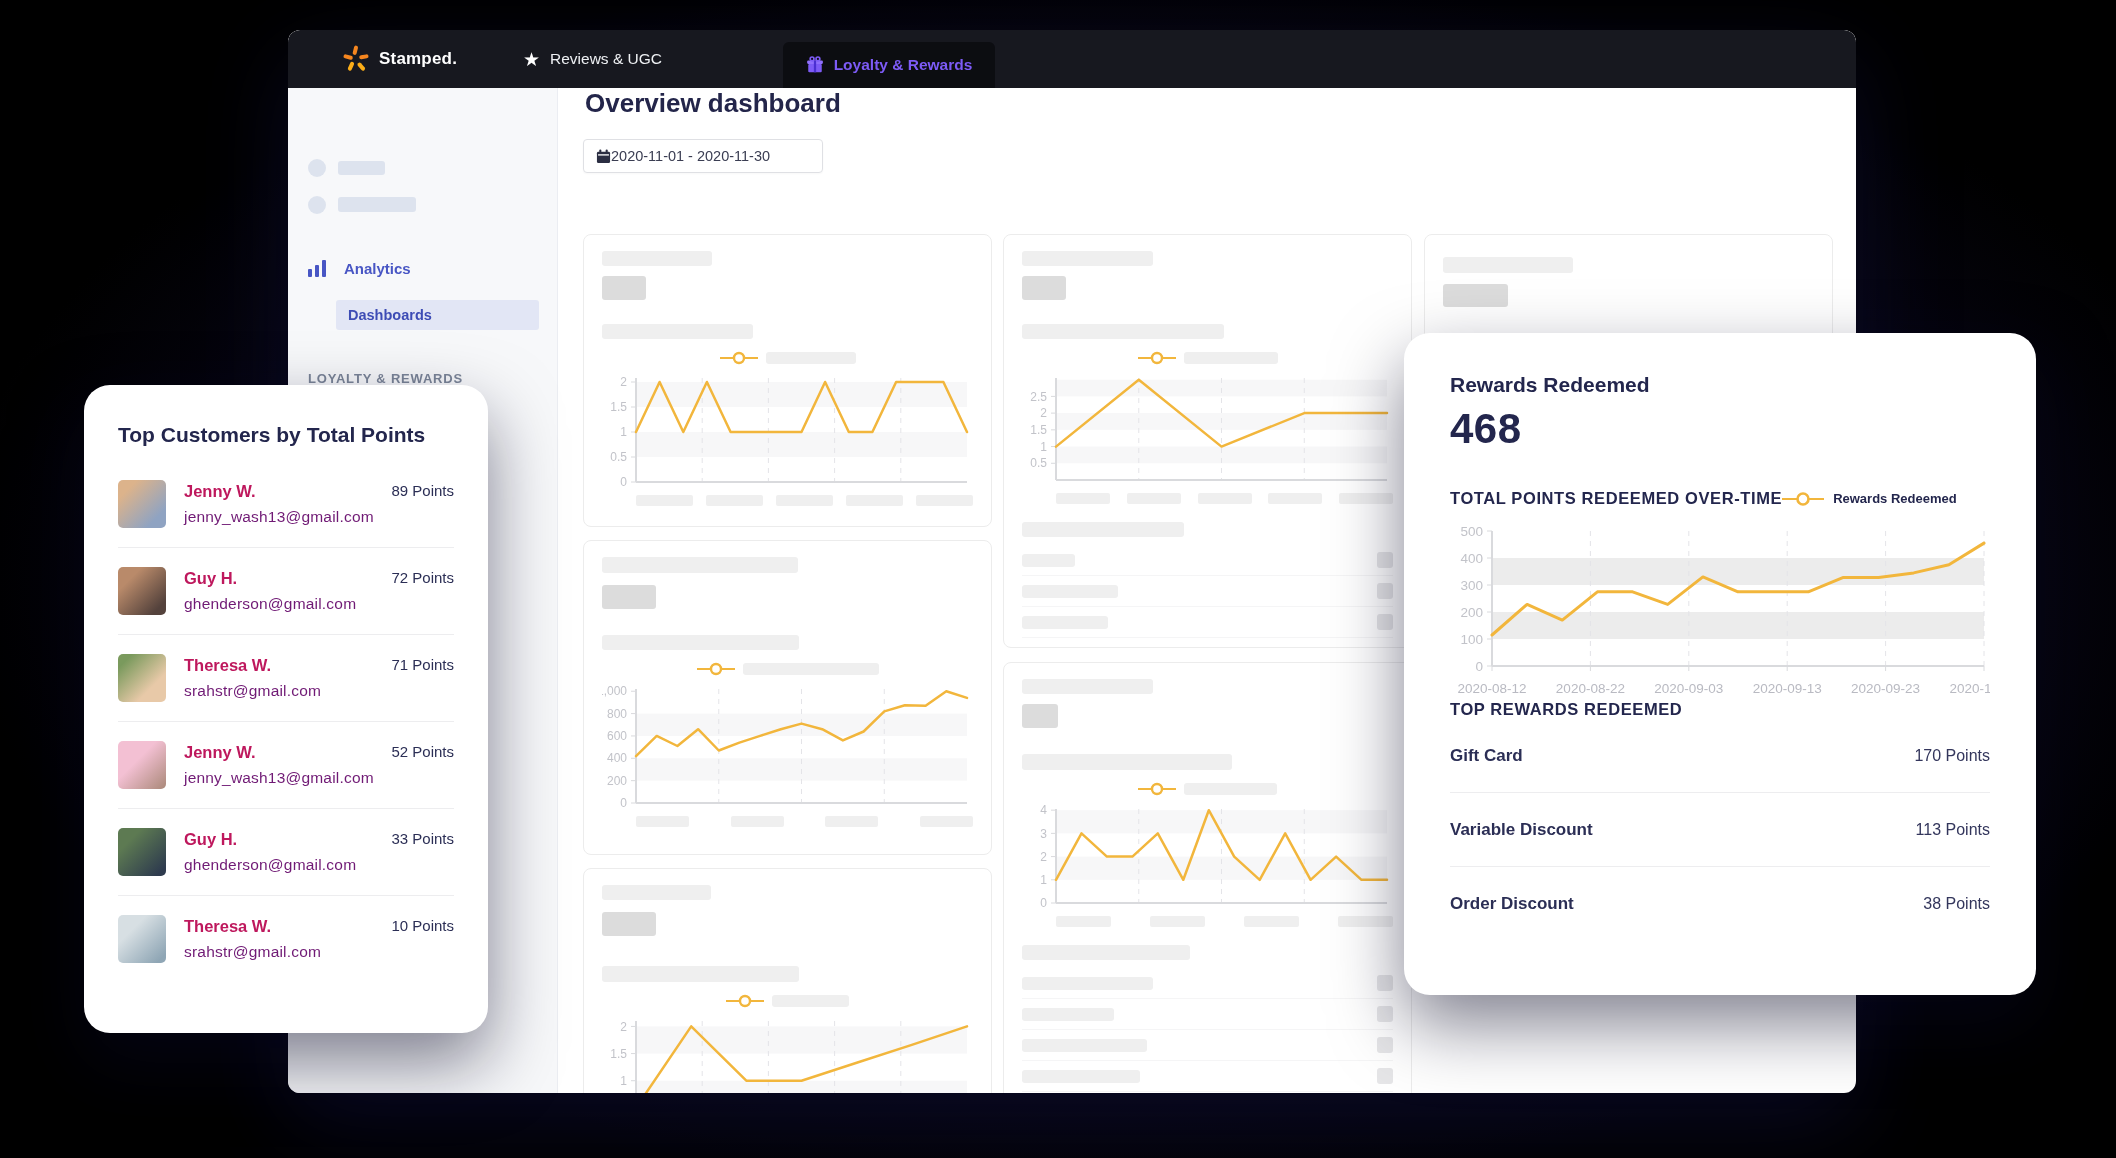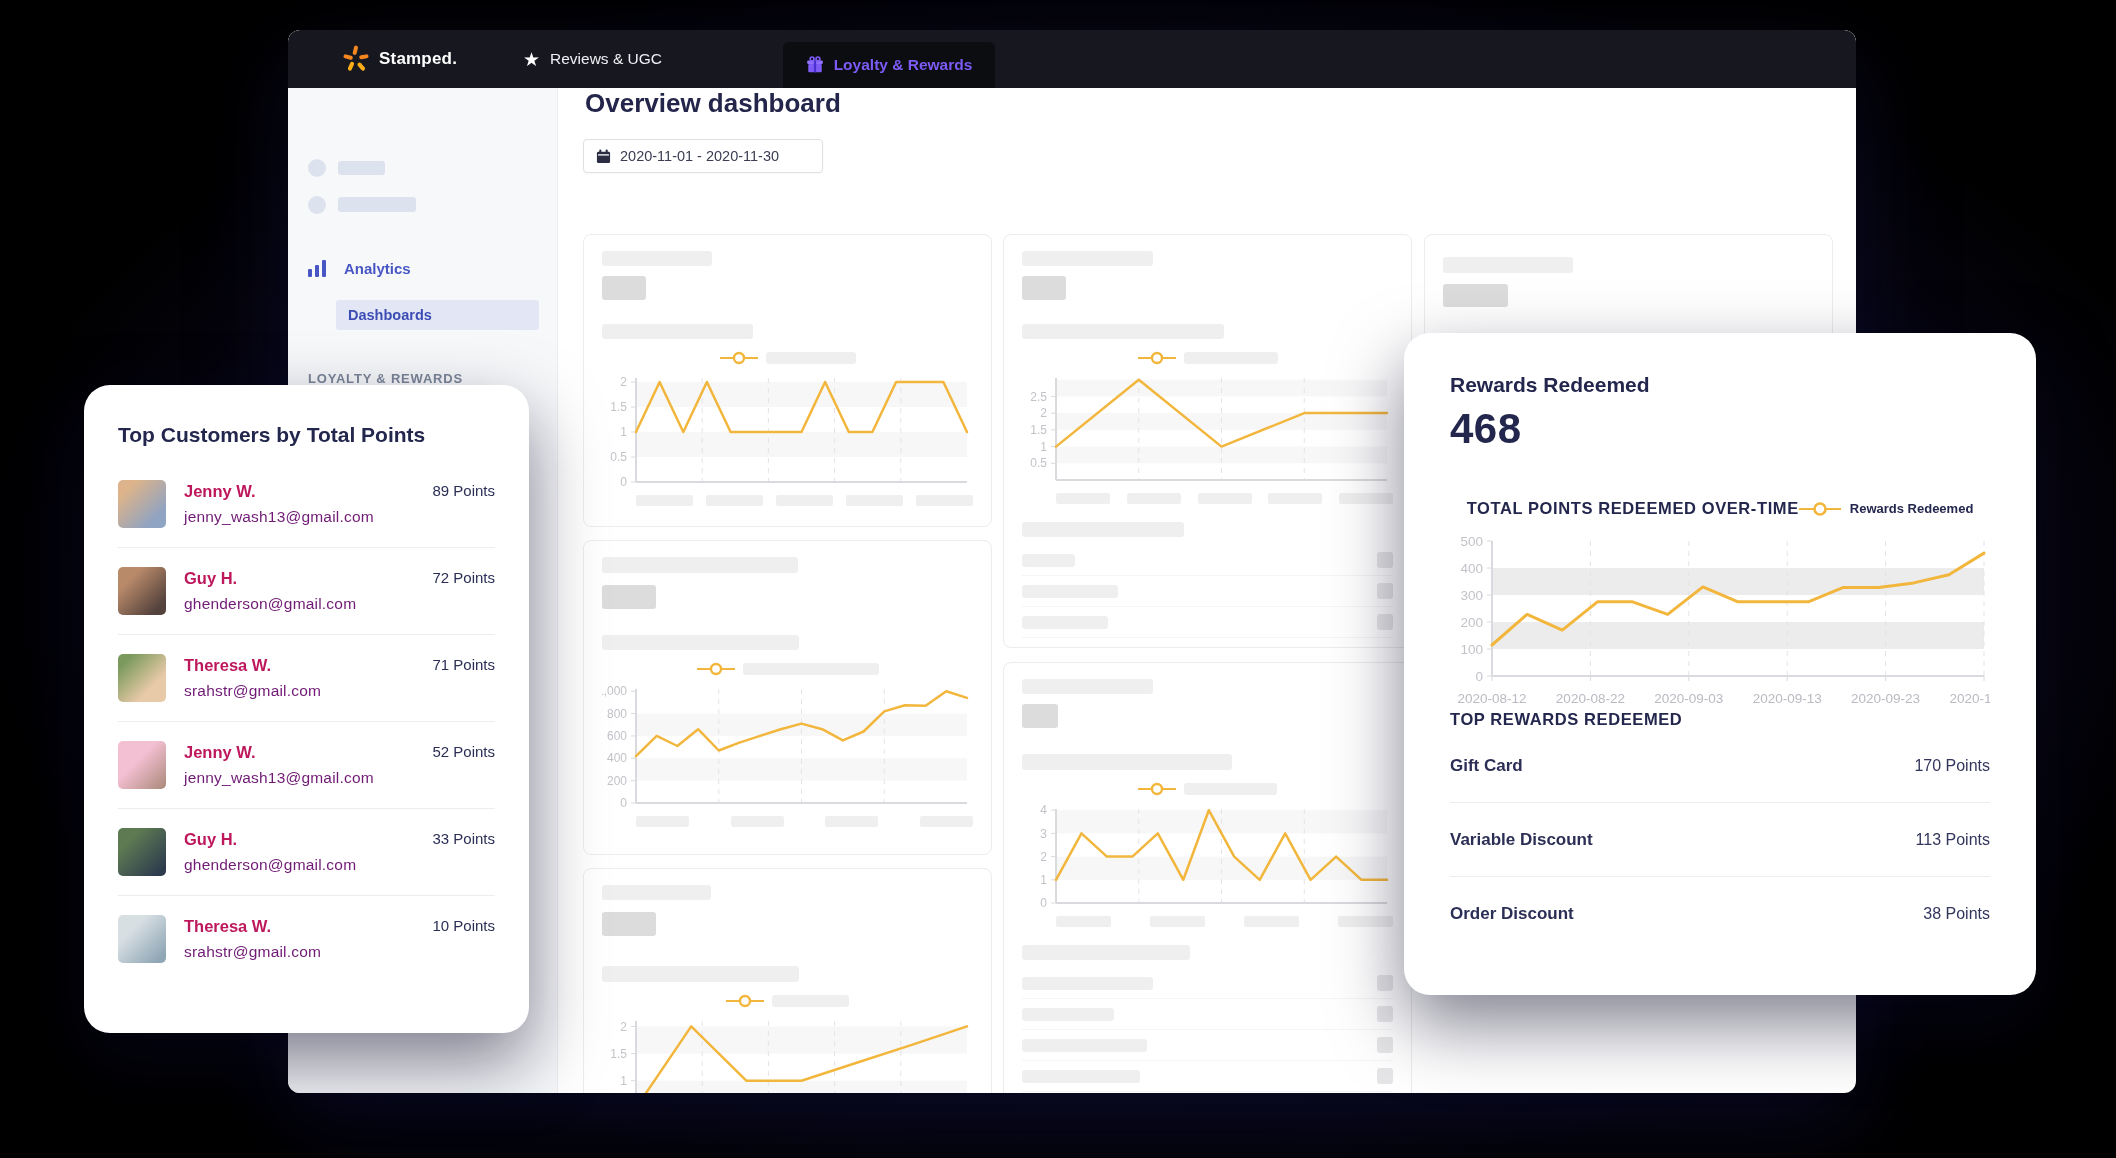--- a/index.html
+++ b/index.html
@@ -24,56 +24,56 @@
   .sk-circle{border-radius:50%;background:#dde3ee;}
   .side-row{position:absolute;}
   .analytics{position:absolute;left:19px;top:172px;display:flex;align-items:center;gap:17px;cursor:pointer;}
   .analytics-label{color:#4856c4;font-size:15px;font-weight:600;}
   .dash-item{position:absolute;left:48px;top:212px;width:203px;height:30px;background:#e2e6f5;border-radius:3px;
     display:flex;align-items:center;padding-left:12px;cursor:pointer;}
   .dash-label{color:#3d4cb5;font-size:14.5px;font-weight:600;}
   .side-section{position:absolute;left:20px;top:283px;color:#7b8598;font-size:13px;font-weight:700;letter-spacing:.8px;}
   .page-title{position:absolute;left:297px;top:58px;font-size:26px;font-weight:700;color:#23254a;}
   .datepicker{position:absolute;left:295px;top:109px;width:240px;height:34px;border:1px solid #dfe0e4;border-radius:4px;
-    background:#fff;display:flex;align-items:center;gap:9px;padding:0 12px;cursor:pointer;box-shadow:0 1px 2px rgba(0,0,0,.03);}
+    background:#fff;display:flex;align-items:center;padding:0 12px;cursor:pointer;box-shadow:0 1px 2px rgba(0,0,0,.03);}
   .datepicker-text{font-size:14.5px;color:#3a3d52;font-weight:500;}
   
   .card{position:absolute;width:409px;background:#fff;border:1px solid #ececec;border-radius:8px;padding:16px 18px;overflow:hidden;}
   .mk{background:#efefef;border-radius:3px;}
   .mk-dark{background:#dcdcdc;border-radius:3px;}
   .legend-row{display:flex;align-items:center;justify-content:center;gap:8px;margin:12px 0 6px 0;}
   .chart{width:100%;}
   .xlabels{display:flex;justify-content:space-between;margin:6px 0 0 34px;}
   .xlabels .mk{height:11px;border-radius:2px;}
   .srow{display:flex;align-items:center;justify-content:space-between;height:31px;border-bottom:1px solid #f5f5f6;}
   .srow .mk{height:13px;}
   .srow .sq{width:16px;height:16px;background:#e6e6e8;border-radius:3px;}
   
-  .customers-card{position:absolute;left:84px;top:385px;width:445px;height:648px;background:#fff;border-radius:26px;
+  .customers-card{position:absolute;left:84px;top:385px;width:404px;height:648px;background:#fff;border-radius:26px;
     box-shadow:0 30px 70px rgba(8,8,35,.5);padding:38px 34px 12px 34px;z-index:5;}
   .customers-title{font-size:21px;font-weight:700;color:#23264d;}
   .cust-row{display:flex;gap:18px;padding:19px 0;border-bottom:1px solid #ededef;align-items:flex-start;}
   .cust-row:last-child{border-bottom:none;}
   .avatar{width:48px;height:48px;border-radius:5px;flex:none;}
   .cust-row:nth-child(1) .avatar{background:linear-gradient(135deg,#dcb38b 20%,#8fa3c2 80%);}
   .cust-row:nth-child(2) .avatar{background:linear-gradient(135deg,#b98a6a 25%,#54423c 85%);}
   .cust-row:nth-child(3) .avatar{background:linear-gradient(135deg,#7a9a5d 15%,#e8c9a8 70%);}
   .cust-row:nth-child(4) .avatar{background:linear-gradient(135deg,#f3c0d3 40%,#b08d80 95%);}
   .cust-row:nth-child(5) .avatar{background:linear-gradient(135deg,#5d7a52 25%,#2e3b4e 90%);}
   .cust-row:nth-child(6) .avatar{background:linear-gradient(135deg,#d7dfe3 30%,#8fa6b5 90%);}
   .cust-info{flex:1;min-width:0;}
   .cust-name{font-size:16.5px;font-weight:700;color:#be185d;margin-top:2px;}
   .cust-email{font-size:15.5px;color:#701a75;margin-top:7px;letter-spacing:.2px;}
   .cust-points{font-size:15px;font-weight:500;color:#2b2e55;white-space:nowrap;margin-top:2px;}
   
   .rewards-card{position:absolute;left:1404px;top:333px;width:632px;height:662px;background:#fff;border-radius:26px;
     box-shadow:0 30px 70px rgba(8,8,35,.5);padding:40px 46px;z-index:5;}
   .rewards-title{font-size:21px;font-weight:700;color:#23264d;}
   .rewards-total{font-size:42px;font-weight:800;color:#23264d;margin-top:8px;letter-spacing:.5px;}
-  .rew-header-row{display:flex;align-items:center;justify-content:center;margin-top:46px;}
+  .rew-header-row{display:flex;align-items:center;justify-content:flex-start;margin-top:36px;}
   .rew-section{font-size:16.5px;font-weight:700;color:#23264d;letter-spacing:.6px;}
   .rew-legend{display:flex;align-items:center;gap:9px;}
   .rew-legend-label{font-size:13px;font-weight:700;color:#23264d;}
   .rewards-chart{width:540px;height:176px;margin-top:16px;}
   .top-rewards-header{font-size:16.5px;font-weight:700;color:#23264d;letter-spacing:.6px;}
   .reward-row{display:flex;align-items:center;justify-content:space-between;height:74px;border-bottom:1px solid #ededef;}
   .reward-row:last-child{border-bottom:none;}
   .reward-label{font-size:17px;font-weight:600;color:#2b2e55;}
   .reward-points{font-size:16px;color:#33365c;}
 </style>

